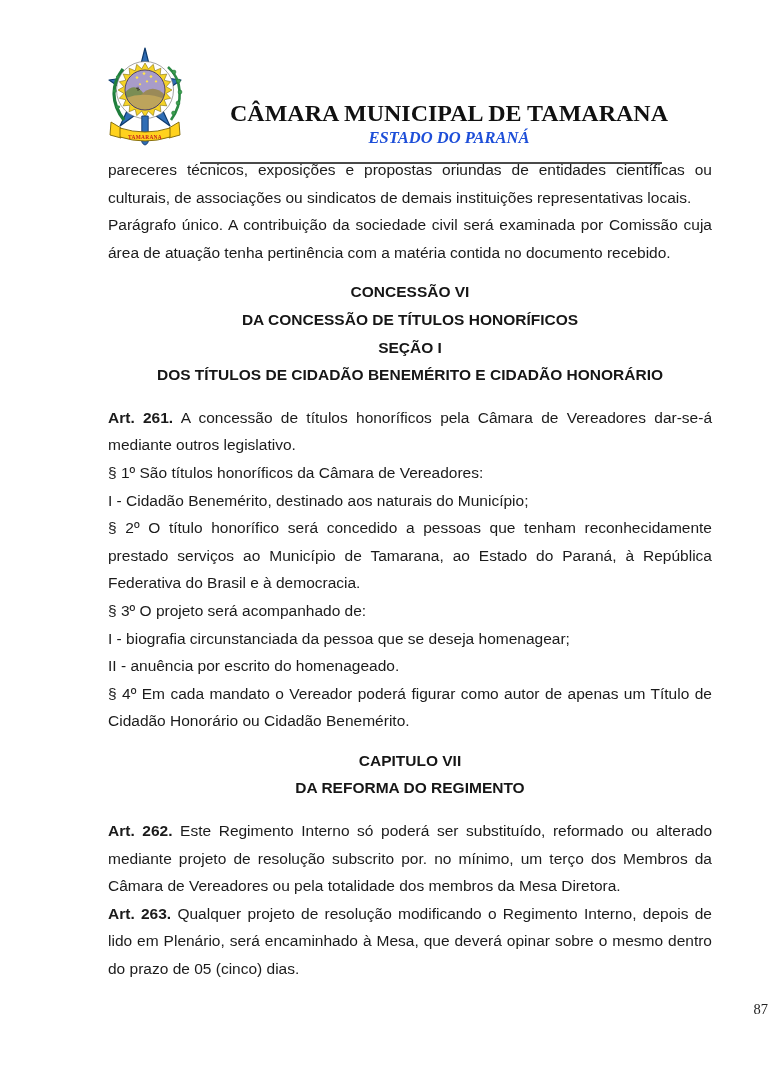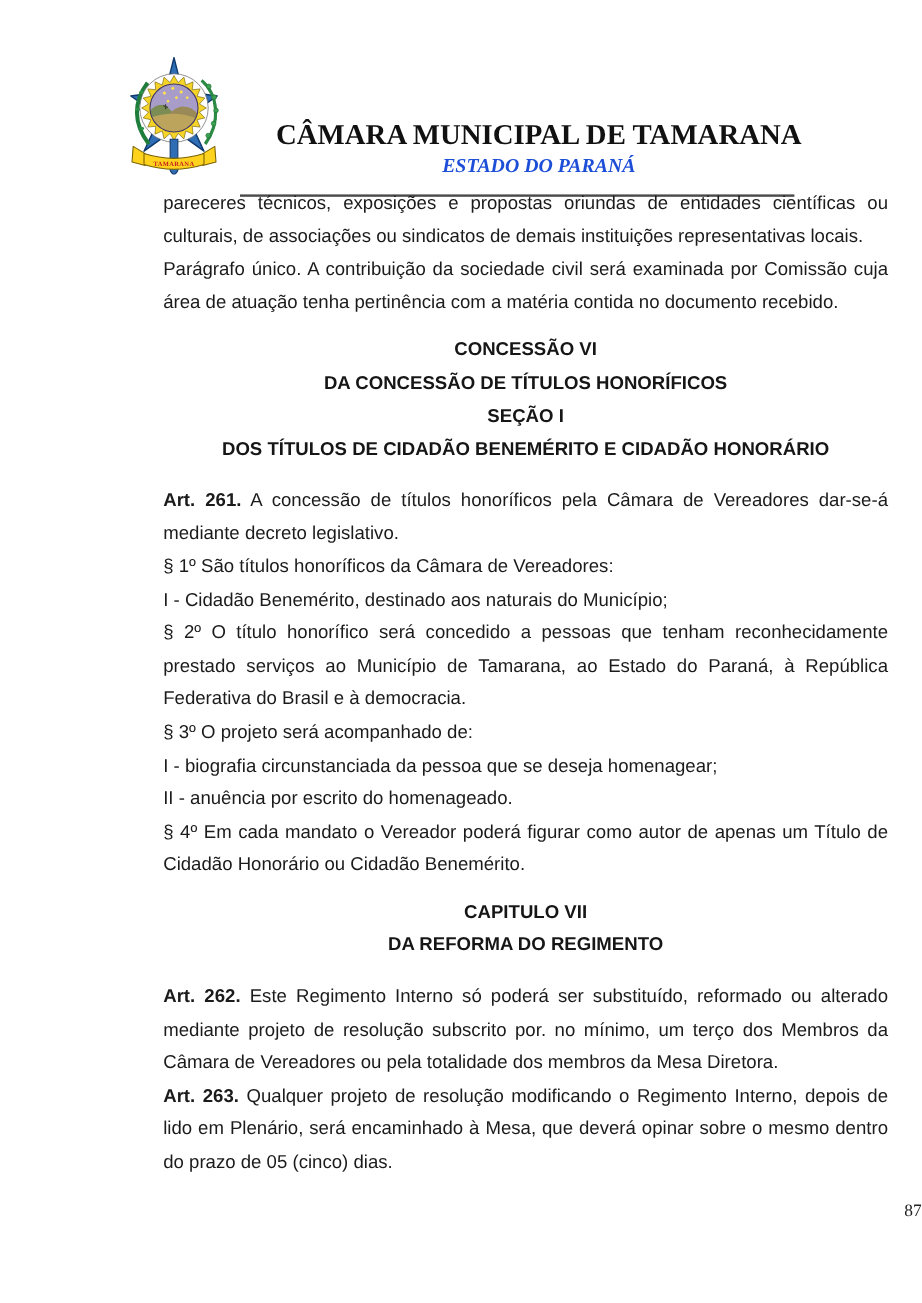--- a/index.html
+++ b/index.html
@@ -43,21 +43,20 @@
     margin: 14px 50px 0 14px;
     border-bottom: 2px solid #4a4a4a;
     height: 0;
   }
   
   .doc-body {
     position: absolute;
     top: 156px;
     left: 108px;
     width: 604px;
-    margin-left: 28px;
   }
   .doc-body p {
     margin: 0;
     font-size: 15.5px;
     line-height: 27.6px;
     text-align: justify;
   }
   .doc-body p b { font-weight: bold; }
   .heading-group { margin: 12px 0 15px 0; }
   .heading-group h2 {
@@ -152,21 +151,21 @@
     <p>pareceres técnicos, exposições e propostas oriundas de entidades científicas ou culturais, de associações ou sindicatos de demais instituições representativas locais.</p>
     <p>Parágrafo único. A contribuição da sociedade civil será examinada por Comissão cuja área de atuação tenha pertinência com a matéria contida no documento recebido.</p>
 
     <div class="heading-group">
       <h2>CONCESSÃO VI</h2>
       <h2>DA CONCESSÃO DE TÍTULOS HONORÍFICOS</h2>
       <h2>SEÇÃO I</h2>
       <h2>DOS TÍTULOS DE CIDADÃO BENEMÉRITO E CIDADÃO HONORÁRIO</h2>
     </div>
 
-    <p><b>Art. 261.</b> <span>A concessão de títulos honoríficos pela Câmara de Vereadores dar-se-á mediante decreto legislativo.</span></p>
+    <p><b>Art. 261.</b> <span>A concessão de títulos honoríficos pela Câmara de Vereadores dar-se-á mediante outros legislativo.</span></p>
     <p>§ 1º São títulos honoríficos da Câmara de Vereadores:</p>
     <p>I - Cidadão Benemérito, destinado aos naturais do Município;</p>
     <p>§ 2º O título honorífico será concedido a pessoas que tenham reconhecidamente prestado serviços ao Município de Tamarana, ao Estado do Paraná, à República Federativa do Brasil e à democracia.</p>
     <p>§ 3º O projeto será acompanhado de:</p>
     <p>I - biografia circunstanciada da pessoa que se deseja homenagear;</p>
     <p>II - anuência por escrito do homenageado.</p>
     <p>§ 4º Em cada mandato o Vereador poderá figurar como autor de apenas um Título de Cidadão Honorário ou Cidadão Benemérito.</p>
 
     <div class="heading-group">
       <h2>CAPITULO VII</h2>

